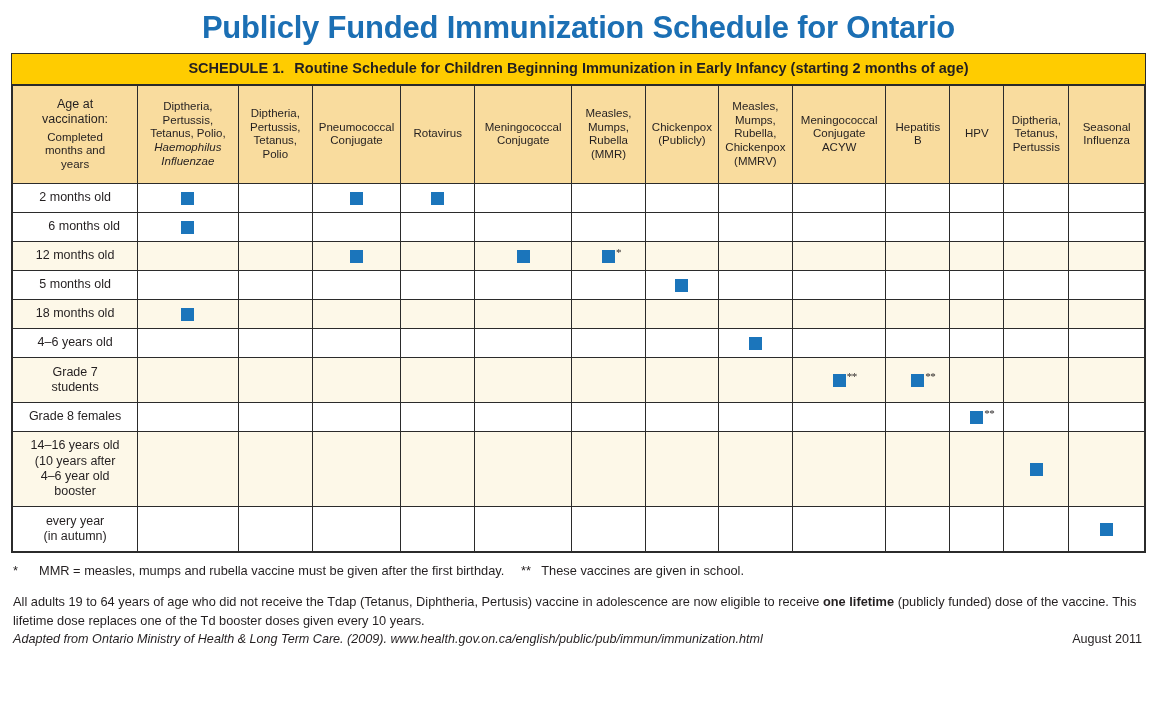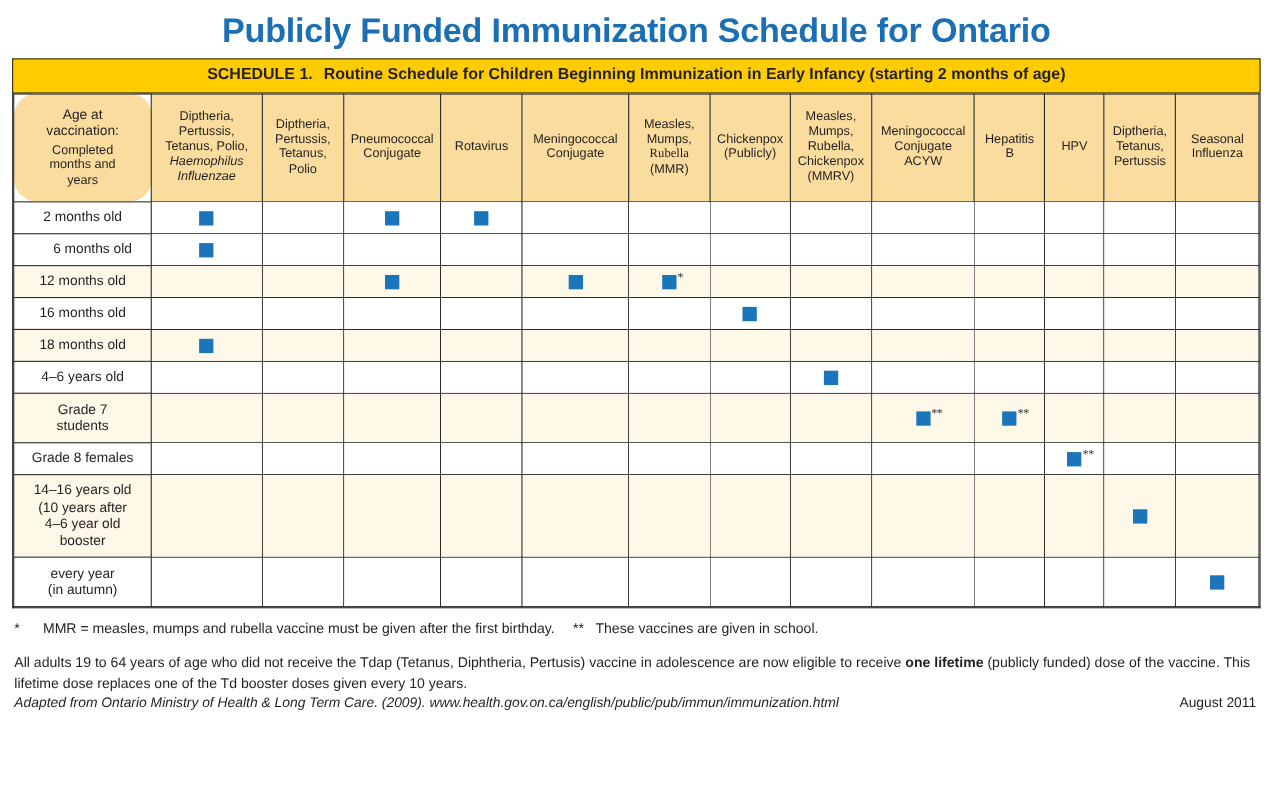--- a/index.html
+++ b/index.html
@@ -60,21 +60,21 @@
     background: #f9dc9e;
     font-size: 11.5px;
     font-weight: normal;
     line-height: 1.18;
     text-align: center;
     vertical-align: middle;
     padding: 6px 2px;
     height: 98px;
     color: #231f20;
   }
-  th.age-head { font-size: 11.5px; border-radius: 20px; }
+  th.age-head { font-size: 11.5px; }
   th.age-head .big { font-size: 12.5px; display: block; }
   th.age-head .sub { display: block; margin-top: 4px; }
   .ital { font-style: italic; }
 
   table.sched tbody td {
     font-size: 12.5px;
     text-align: center;
     vertical-align: middle;
     color: #231f20;
   }
@@ -193,21 +193,21 @@
             <th>
               <span style="display: block;">Rotavirus</span>
             </th>
             <th>
               <span style="display: block;">Meningococcal</span>
               <span style="display: block;">Conjugate</span>
             </th>
             <th>
               <span style="display: block;">Measles,</span>
               <span style="display: block;">Mumps,</span>
-              <span style="display: block; font-family: Liberation Serif, serif;">Rubella</span>
+              <span style="display: block;">Rubella</span>
               <span style="display: block;">(MMR)</span>
             </th>
             <th>
               <span style="display: block;">Chickenpox</span>
               <span style="display: block;">(Publicly)</span>
             </th>
             <th>
               <span style="display: block;">Measles,</span>
               <span style="display: block;">Mumps,</span>
               <span style="display: block;">Rubella,</span>
@@ -287,21 +287,21 @@
             <td class="marker-cell"></td>
             <td class="marker-cell"></td>
             <td class="marker-cell"></td>
             <td class="marker-cell"></td>
             <td class="marker-cell"></td>
             <td class="marker-cell"></td>
             <td class="marker-cell"></td>
           </tr>
           <tr class="odd" style="height: 29px;">
             <td class="rowlabel">
-              <span style="display: block;">16 months old</span>
+              <span style="display: block;">5 months old</span>
             </td>
             <td class="marker-cell"></td>
             <td class="marker-cell"></td>
             <td class="marker-cell"></td>
             <td class="marker-cell"></td>
             <td class="marker-cell"></td>
             <td class="marker-cell"></td>
             <td class="marker-cell"><span class="mk"></span></td>
             <td class="marker-cell"></td>
             <td class="marker-cell"></td>

